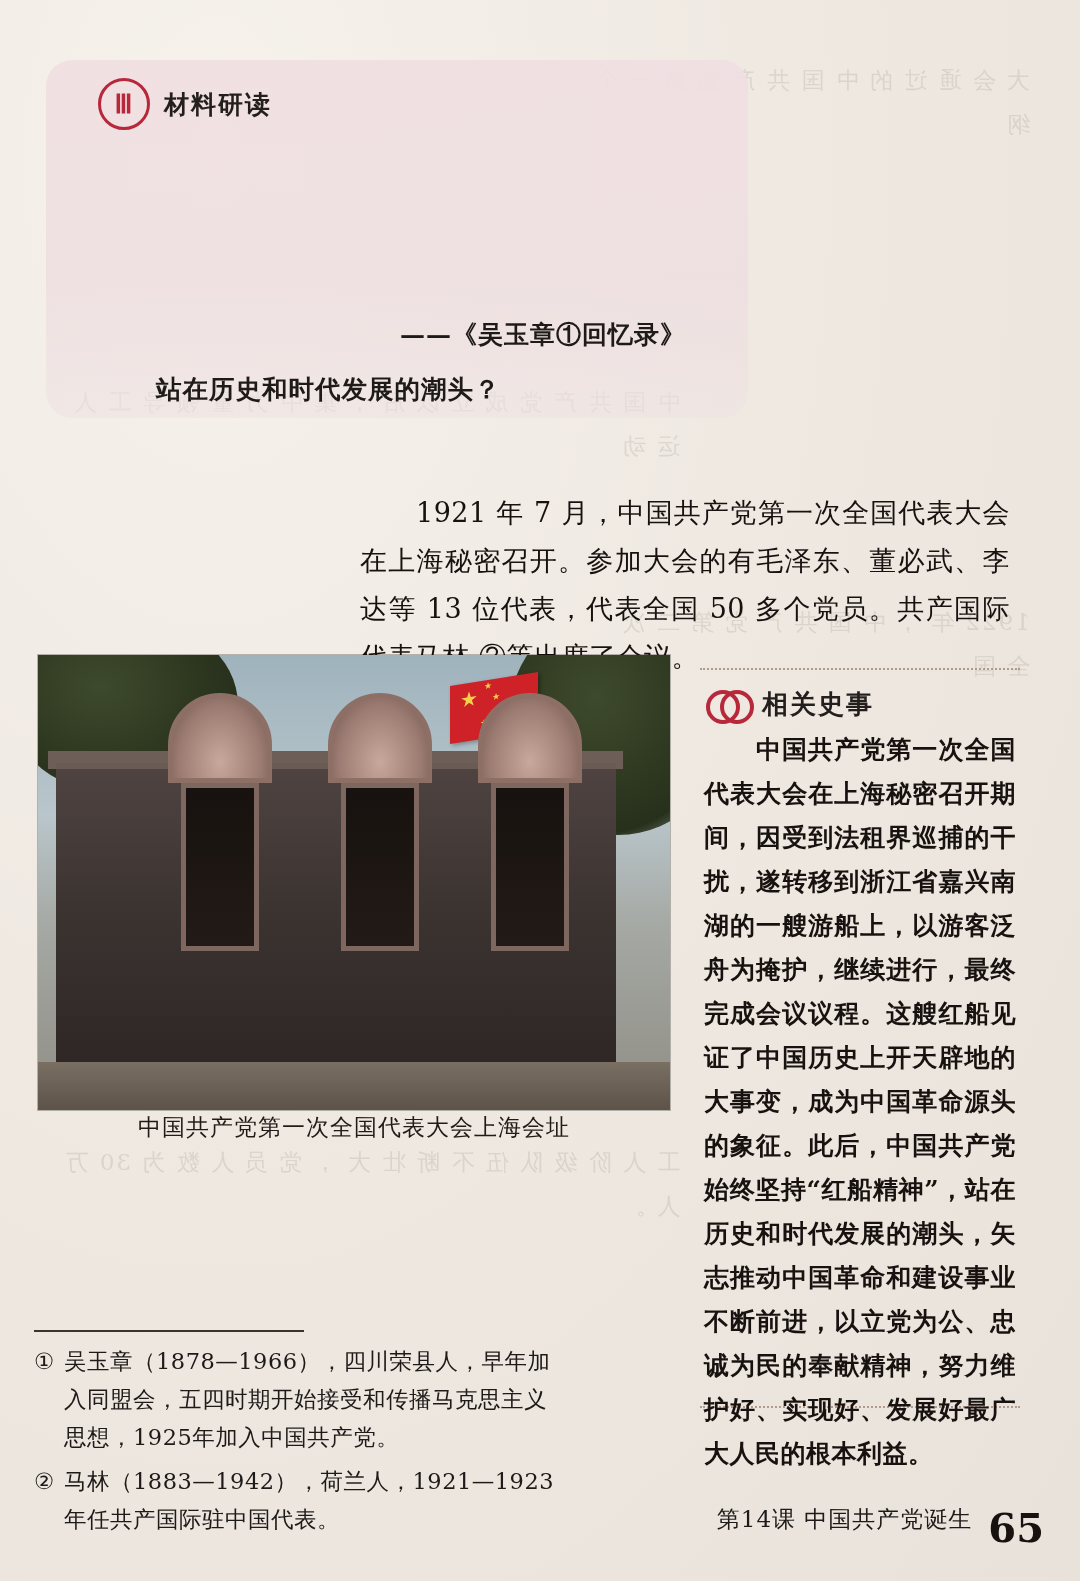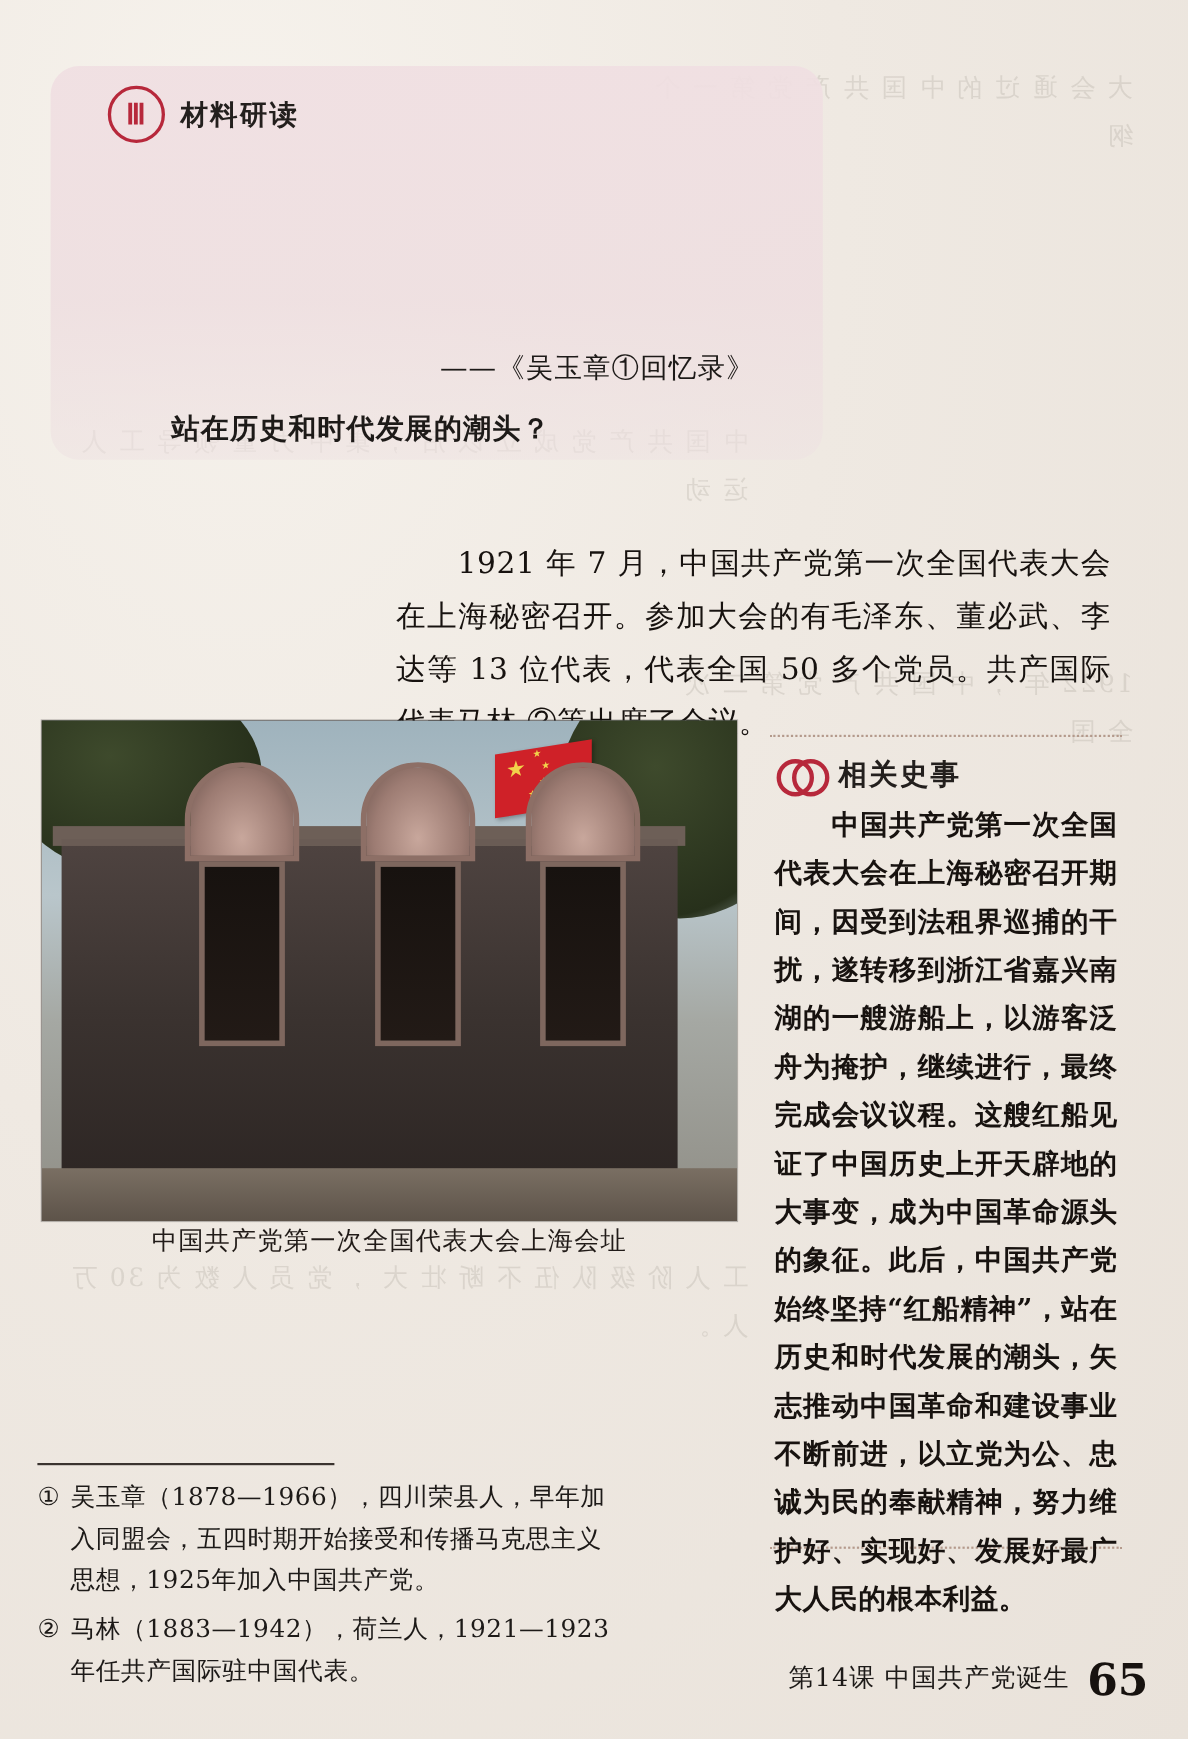--- a/index.html
+++ b/index.html
@@ -95,21 +95,21 @@
        transparent 0px, transparent 45px,
        rgba(90,80,78,0.35) 45px, rgba(90,80,78,0.35) 46px,
        transparent 46px, transparent 48px);
   }
   .quote-source {
     position: absolute;
     right: 62px;
     top: 258px;
     font-size: 25px;
     color: #1d1a18;
-    font-weight: normal;
+    font-weight: bold;
     letter-spacing: 1px;
     margin-left: 25px;
   }
   .mb-question {
     position: absolute;
     left: 110px;
     top: 312px;
     font-size: 25.5px;
     color: #1d1a18;
     font-weight: bold;
@@ -309,21 +309,21 @@
     left: 0;
     top: 0;
   }
 
   
   .footer {
     position: absolute;
     right: 36px;
     bottom: 30px;
     display: flex;
-    align-items: center;
+    align-items: flex-start;
     gap: 16px;
   }
   .footer-text {
     font-size: 23px;
     color: #1d1a18;
     letter-spacing: 1px;
     padding-bottom: 4px;
   }
   .footer-page {
     font-size: 40px;

